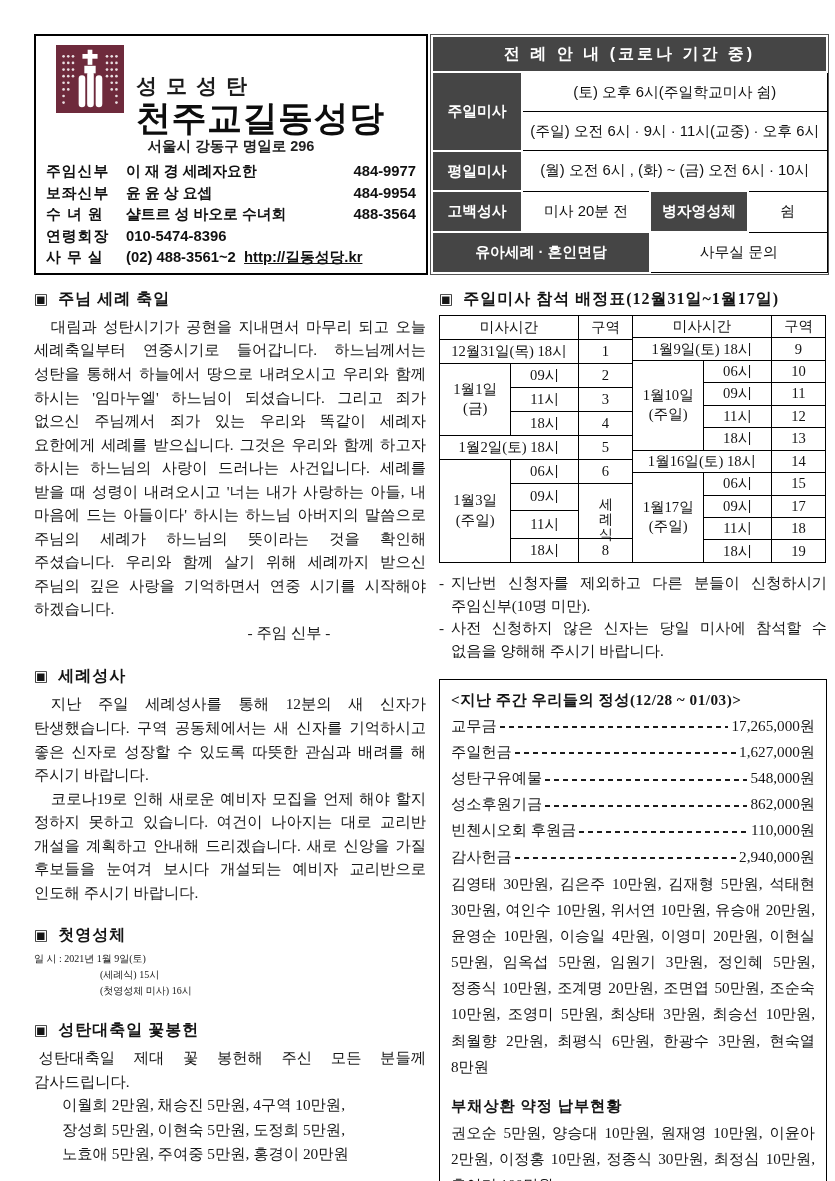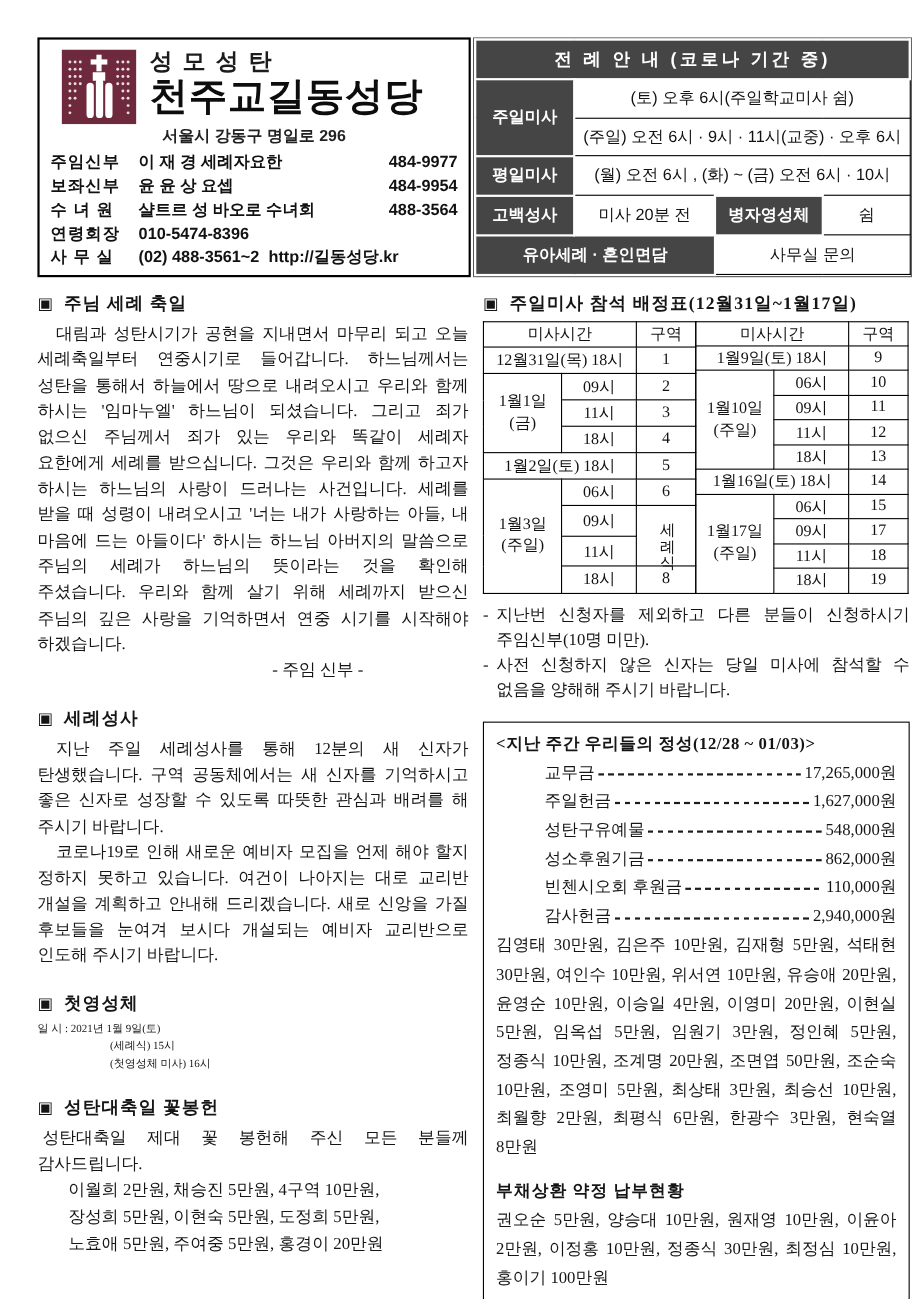--- a/index.html
+++ b/index.html
@@ -11,29 +11,29 @@
   .page{box-sizing:border-box;width:835px;height:1181px;padding:34px 8px 0 34px;}
 
   
   .top-row{display:flex;align-items:stretch;}
   .info-box{
     box-sizing:border-box;width:394px;flex:none;border:2px solid #000;
     padding:5px 10px 4px;background:#fff;
   }
   .logo-row{display:flex;gap:12px;align-items:flex-start;}
   .logo{width:68px;height:68px;flex:none;margin:4px 0 0 10px;}
-  .titles{flex:1;font-family:Liberation Sans, sans-serif;padding-top:1px;}
+  .titles{flex:1;font-family:Liberation Sans, sans-serif;padding-top:1px;margin-top:30px;}
   .small-title{font-size:21px;font-weight:bold;letter-spacing:9px;color:#1c1c1c;}
   .big-title{font-size:35px;font-weight:900;letter-spacing:0.5px;line-height:1.04;color:#0d0d0d;}
   .address{font-family:"Liberation Sans",sans-serif;font-size:14.5px;text-align:center;margin:1px 0 5px;font-weight:bold;color:#222;}
   .contact-row{display:flex;font-family:"Liberation Sans",sans-serif;font-size:14.8px;font-weight:bold;line-height:21.5px;color:#111;}
   .contact-label{width:80px;flex:none;letter-spacing:1px;}
   .contact-value{flex:1;white-space:nowrap;}
   .contact-phone{width:82px;flex:none;text-align:right;}
-  .contact-url{font-weight:bold;}
+  .contact-url{font-weight:bold;text-decoration:underline;}
 
   .liturgy-wrap{flex:1;margin-left:2px;border:1px solid #555;background:#fff;}
   table.liturgy{border-collapse:collapse;width:100%;height:100%;font-family:"Liberation Sans",sans-serif;font-size:14.8px;table-layout:fixed;}
   .lt-dark{background:#454545;color:#fff;font-weight:bold;border:2px solid #fff;text-align:center;vertical-align:middle;}
   .lt-title{font-size:16px;letter-spacing:3px;height:32px;}
   .lt-light{border:1px solid #000;text-align:center;vertical-align:middle;background:#fff;color:#111;}
 
   
   .columns{display:flex;gap:13px;margin-top:14px;}
   .left-col{width:392px;flex:none;}
@@ -60,21 +60,21 @@
 
   .notes{margin:9px 0 16px;}
   .note-row{display:flex;gap:7px;font-size:15.2px;line-height:1.5;word-break:keep-all;}
   .note-bullet{flex:none;}
   .note-text{flex:1;text-align:justify;}
 
   
   .offering-box{border:1px solid #000;padding:7px 11px 9px;font-size:15.2px;}
   .offering-title{font-weight:bold;line-height:1.7;letter-spacing:0.5px;}
   .offer-item{display:flex;align-items:center;line-height:1.72;}
-  .offer-label{flex:none;white-space:nowrap;margin-left:44px;}
+  .offer-label{flex:none;white-space:nowrap;}
   .leader{flex:1;margin:0 3px;position:relative;height:1em;min-width:20px;}
   .leader::before{content:"";position:absolute;left:0;right:0;top:52%;height:2px;
     background:repeating-linear-gradient(90deg,#1c1c1c 0 5px,transparent 5px 9px);}
   .offer-amount{flex:none;white-space:nowrap;}
   .donors{text-align:justify;line-height:1.72;word-break:keep-all;margin-top:1px;}
   .debt-heading{font-weight:bold;line-height:1.72;letter-spacing:1px;margin-top:13px;}
 </style>
 </head>
 <body>
 

